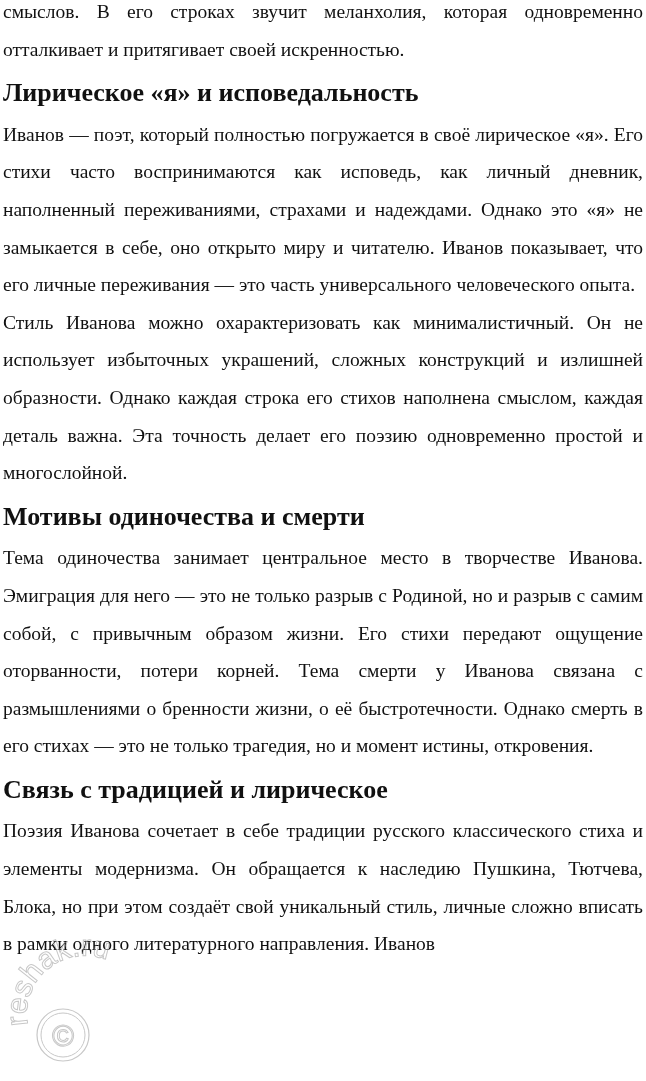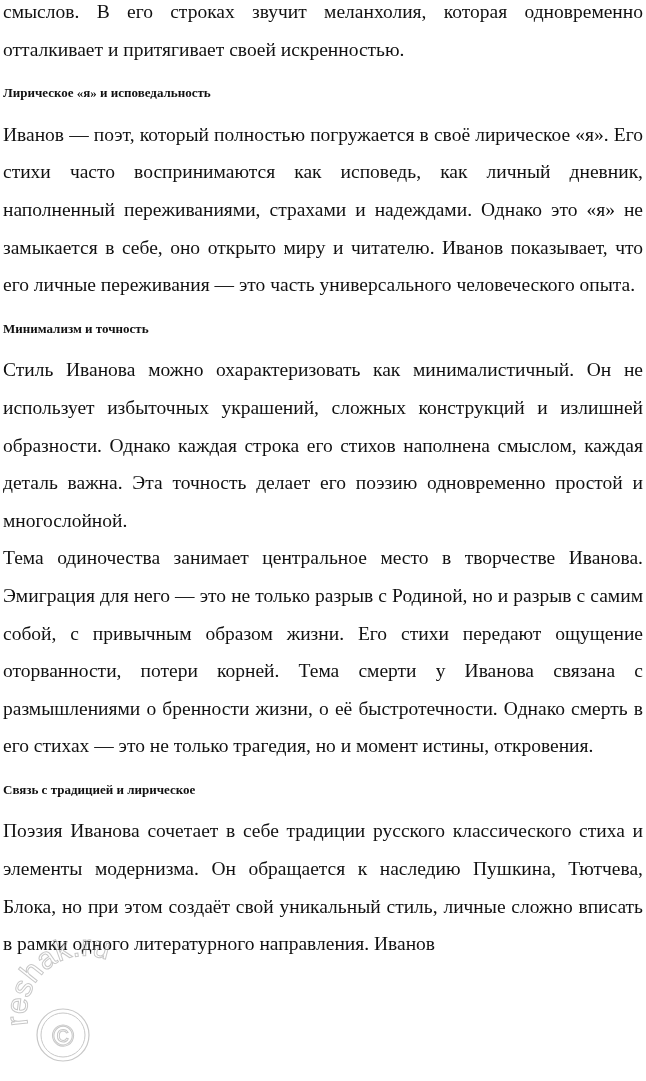--- a/index.html
+++ b/index.html
@@ -24,21 +24,21 @@
     p.para {
       margin: 0;
       font-size: 19.5px;
       line-height: 37.6px;
       text-align: justify;
       text-align-last: left;
     }
     h2.heading {
       margin: 0;
       padding: 6px 0 4px 0;
-      font-size: 13px;
+      font-size: 26px;
       font-weight: bold;
       line-height: 37.6px;
       font-family: Liberation Serif, serif;
     }
     .watermark {
       position: absolute;
       left: 8px;
       top: 915px;
       width: 150px;
       height: 170px;
@@ -48,23 +48,23 @@
   </style>
 </head>
 <body>
 
 <div class="page">
   <p class="para">смыслов. В его строках звучит меланхолия, которая одновременно отталкивает и притягивает своей искренностью.</p>
 
   <h2 class="heading">Лирическое «я» и исповедальность</h2>
   <p class="para">Иванов — поэт, который полностью погружается в своё лирическое «я». Его стихи часто воспринимаются как исповедь, как личный дневник, наполненный переживаниями, страхами и надеждами. Однако это «я» не замыкается в себе, оно открыто миру и читателю. Иванов показывает, что его личные переживания — это часть универсального человеческого опыта.</p>
 
-  <h2 class="heading">Минимализм и точность</h2>
   <p class="para">Стиль Иванова можно охарактеризовать как минималистичный. Он не использует избыточных украшений, сложных конструкций и излишней образности. Однако каждая строка его стихов наполнена смыслом, каждая деталь важна. Эта точность делает его поэзию одновременно простой и многослойной.</p>
 
+  <h2 class="heading">Мотивы одиночества и смерти</h2>
   <p class="para">Тема одиночества занимает центральное место в творчестве Иванова. Эмиграция для него — это не только разрыв с Родиной, но и разрыв с самим собой, с привычным образом жизни. Его стихи передают ощущение оторванности, потери корней. Тема смерти у Иванова связана с размышлениями о бренности жизни, о её быстротечности. Однако смерть в его стихах — это не только трагедия, но и момент истины, откровения.</p>
 
   <h2 class="heading">Связь с традицией и лирическое</h2>
   <p class="para">Поэзия Иванова сочетает в себе традиции русского классического стиха и элементы модернизма. Он обращается к наследию Пушкина, Тютчева, Блока, но при этом создаёт свой уникальный стиль, личные сложно вписать в рамки одного литературного направления. Иванов</p>
 </div>
 
 <div class="watermark">
   <svg width="150" height="170" viewBox="0 0 150 170">
     <defs>
       <path id="wm-arc" d="M 20 110 A 58 58 0 0 1 120 60"></path>

